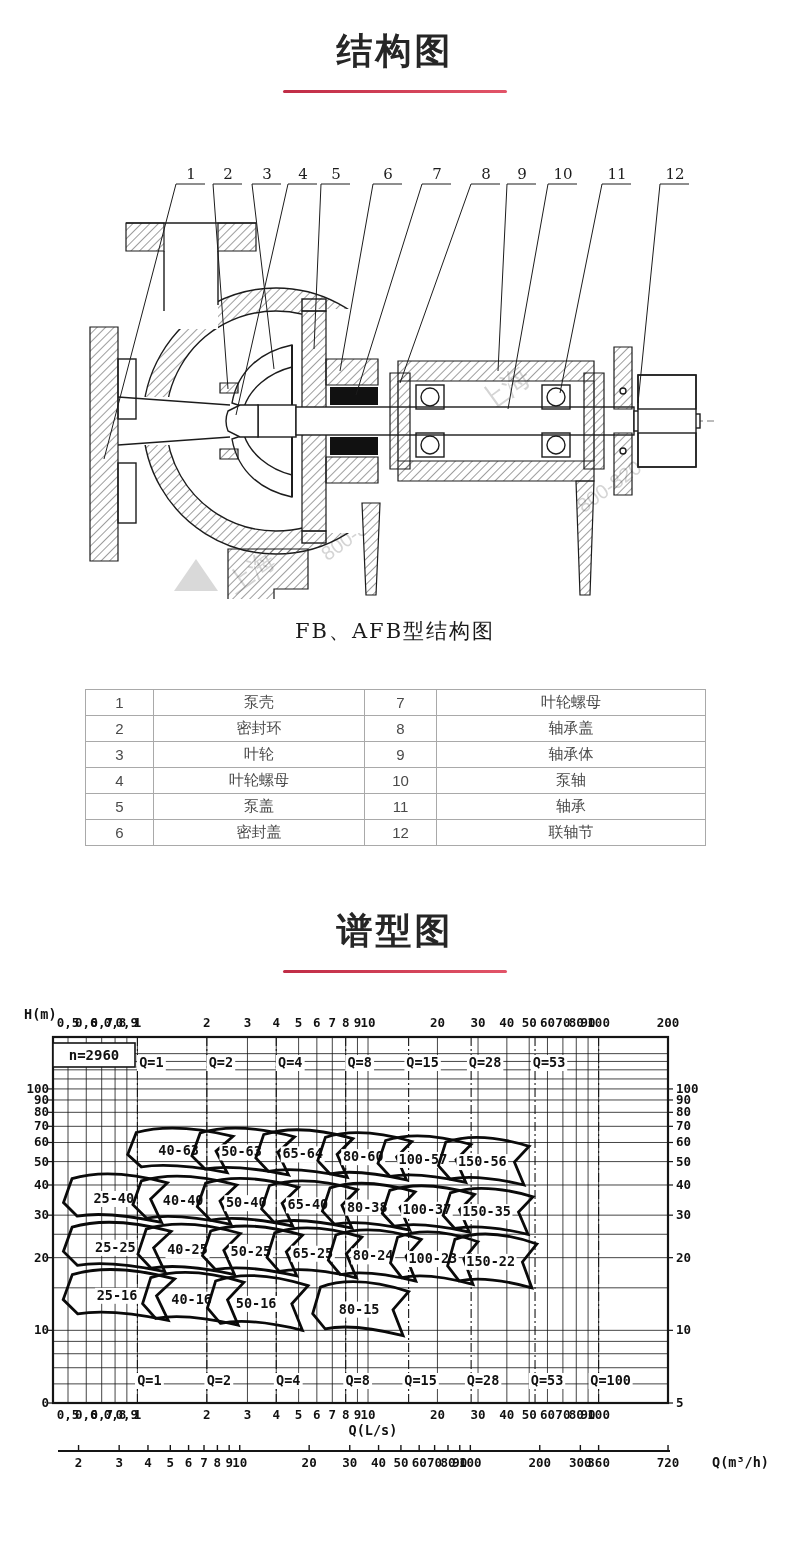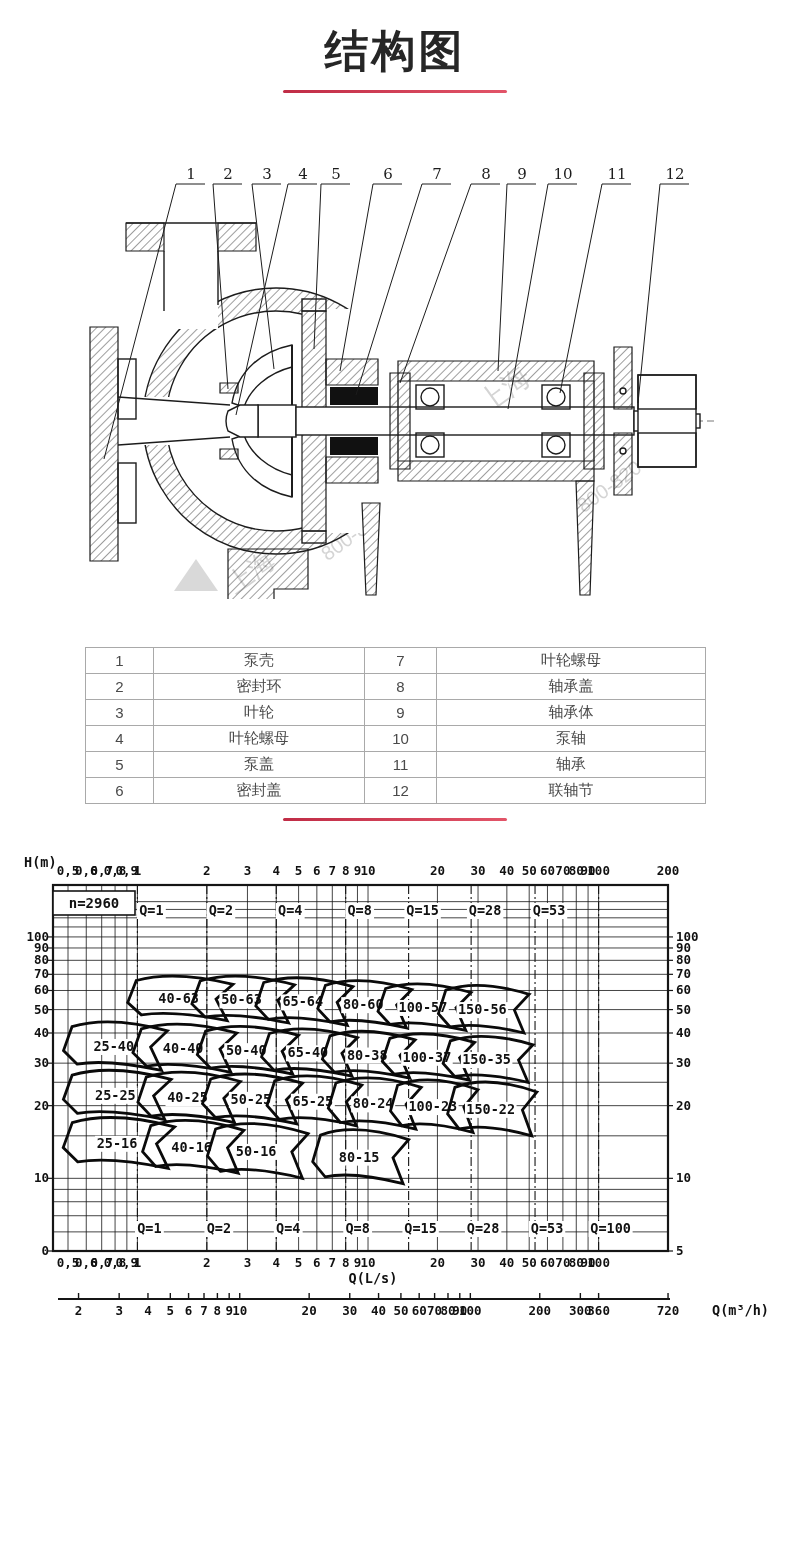--- a/index.html
+++ b/index.html
@@ -1,18 +1,18 @@
 <!DOCTYPE html>
 <html><head>
 <meta charset="utf-8">
 <style>
   html,body{margin:0;padding:0;background:#ffffff;}
   body{width:790px;font-family:"Liberation Sans",sans-serif;color:#222;}
   .page{width:790px;position:relative;padding-bottom:58px;}
-  .sec-title{margin-top:26px;text-align:center;font-size:44px;line-height:50px;font-weight:700;
+  .sec-title{margin-top:26px;text-align:center;font-size:36px;line-height:50px;font-weight:700;
              letter-spacing:3px;color:#262626;font-family:"Liberation Sans",sans-serif;}
   .sec-underline{width:224px;height:3px;margin:14px auto 0 auto;border-radius:2px;
              background:linear-gradient(90deg,#c02c46,#e25468);}
   .drawing-wrap{margin-top:66px;margin-left:78px;width:640px;}
   .drawing-caption{margin-top:14px;text-align:center;font-size:21px;letter-spacing:2px;color:#1a1a1a;
              font-family:"DejaVu Serif",serif;}
   table.parts{border-collapse:collapse;margin:44px 0 0 85px;table-layout:fixed;width:620px;}
   table.parts td{border:1px solid #a9a9a9;height:25px;text-align:center;vertical-align:middle;
              font-size:15px;color:#4a4a4a;padding:0;}
   .chart-wrap{margin-top:32px;margin-left:18px;width:754px;}
@@ -127,20 +127,21 @@
           <line x1="470" y1="25" x2="430" y2="250" stroke-width="1"></line>
           <text x="539" y="20" fill="#1c1c1c" font-size="15" font-family="&quot;DejaVu Serif&quot;,serif" text-anchor="middle" stroke="none">11</text>
           <line x1="524" y1="25" x2="553" y2="25" stroke-width="1"></line>
           <line x1="524" y1="25" x2="482" y2="234" stroke-width="1"></line>
           <text x="597" y="20" fill="#1c1c1c" font-size="15" font-family="&quot;DejaVu Serif&quot;,serif" text-anchor="middle" stroke="none">12</text>
           <line x1="582" y1="25" x2="611" y2="25" stroke-width="1"></line>
           <line x1="582" y1="25" x2="560" y2="244" stroke-width="1"></line>
         </g>
       </svg>
   </div>
+  <div class="drawing-caption">FB、AFB型结构图</div>
 
   <table class="parts">
     <colgroup>
       <col style="width:68px">
         <col style="width:211px">
         <col style="width:72px">
         <col style="width:269px">
     </colgroup>
     <tbody id="parts-tbody">
         <tr>
@@ -175,20 +176,21 @@
         </tr>
         <tr>
           <td>6</td>
           <td>密封盖</td>
           <td>12</td>
           <td>联轴节</td>
         </tr>
       </tbody>
   </table>
 
+  <div class="sec-title" style="margin-top:60px">谱型图</div>
   <div class="sec-underline"></div>
 
   <div class="chart-wrap">
     <svg id="chart-svg" width="754" height="472" viewBox="0 0 754 472" xmlns="http://www.w3.org/2000/svg">
         <g fill="none" stroke="#151515">
           <line x1="50" y1="32" x2="50" y2="398" stroke-width="0.8"></line>
           <line x1="68.25919533858229" y1="32" x2="68.25919533858229" y2="398" stroke-width="0.8"></line>
           <line x1="83.69712502740168" y1="32" x2="83.69712502740168" y2="398" stroke-width="0.8"></line>
           <line x1="97.07006800045625" y1="32" x2="97.07006800045625" y2="398" stroke-width="0.8"></line>
           <line x1="108.86583967682238" y1="32" x2="108.86583967682238" y2="398" stroke-width="0.8"></line>

